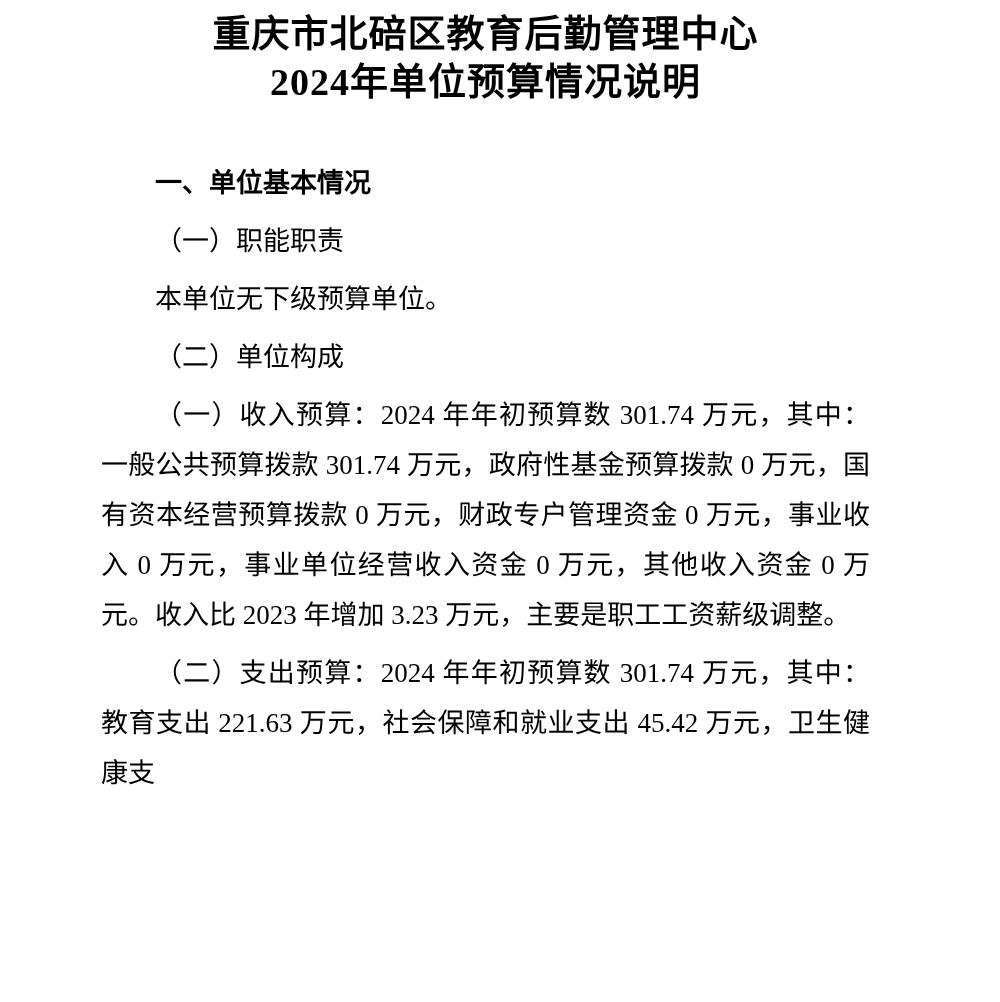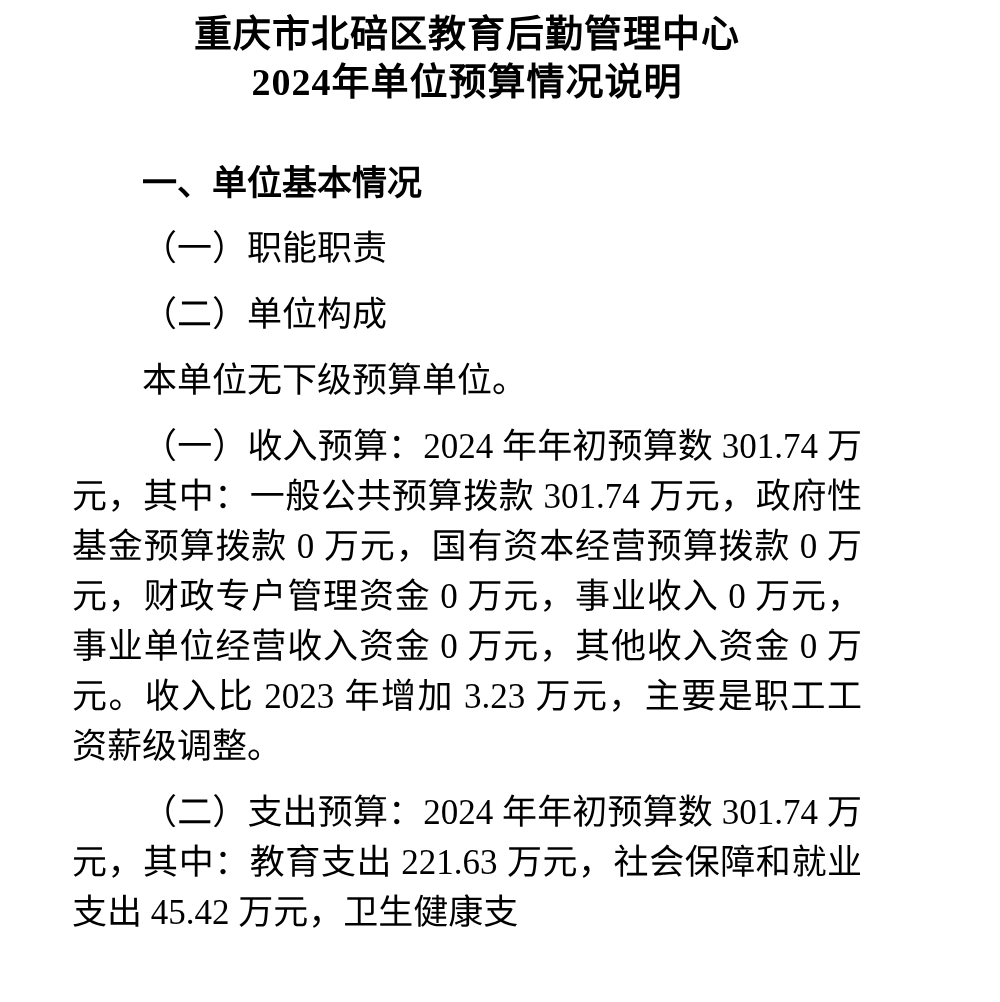--- a/index.html
+++ b/index.html
@@ -10,38 +10,38 @@
   body {
     width: 1000px;
     height: 1002px;
     overflow: hidden;
     color: #000000;
   }
   .doc {
     box-sizing: border-box;
     width: 1000px;
     height: 1002px;
-    padding: 10px 122px 0 56px;
+    padding: 10px 122px 0 93px;
     overflow: hidden;
   }
   .title-block {
     text-align: center;
     font-family: "Liberation Serif", "DejaVu Serif", serif;
     font-weight: 700;
     font-size: 38px;
     line-height: 48px;
     letter-spacing: 1px;
   }
   .content {
     margin-top: 52px;
   }
   .content .line {
-    font-size: 35px;
+    font-size: 27px;
     line-height: 50px;
-    margin: 16px;
+    margin: 8px;
     text-align: justify;
     text-justify: inter-character;
     text-indent: 2em;
     word-break: break-all;
   }
   .heading {
     font-family: "Liberation Sans", "DejaVu Sans", sans-serif;
     font-weight: 700;
     text-align: left;
   }
@@ -62,23 +62,23 @@
     <div>重庆市北碚区教育后勤管理中心</div>
     <div>2024年单位预算情况说明</div>
   </div>
 
   <div class="content">
     <div class="line heading">一、单位基本情况</div>
 
     <div class="line subheading">（一）职能职责</div>
 
 
+    <div class="line paragraph">本单位无下级预算单位。</div>
+
     <div class="line subheading">（二）单位构成</div>
-
-    <div class="line paragraph">本单位无下级预算单位。</div>
 
 
     <div class="line paragraph">（一）收入预算：2024 年年初预算数 301.74 万元，其中：一般公共预算拨款 301.74 万元，政府性基金预算拨款 0 万元，国有资本经营预算拨款 0 万元，财政专户管理资金 0 万元，事业收入 0 万元，事业单位经营收入资金 0 万元，其他收入资金 0 万元。收入比 2023 年增加 3.23 万元，主要是职工工资薪级调整。</div>
 
     <div class="line paragraph">（二）支出预算：2024 年年初预算数 301.74 万元，其中：教育支出 221.63 万元，社会保障和就业支出 45.42 万元，卫生健康支</div>
   </div>
 
 </div>
 
 </body></html>

